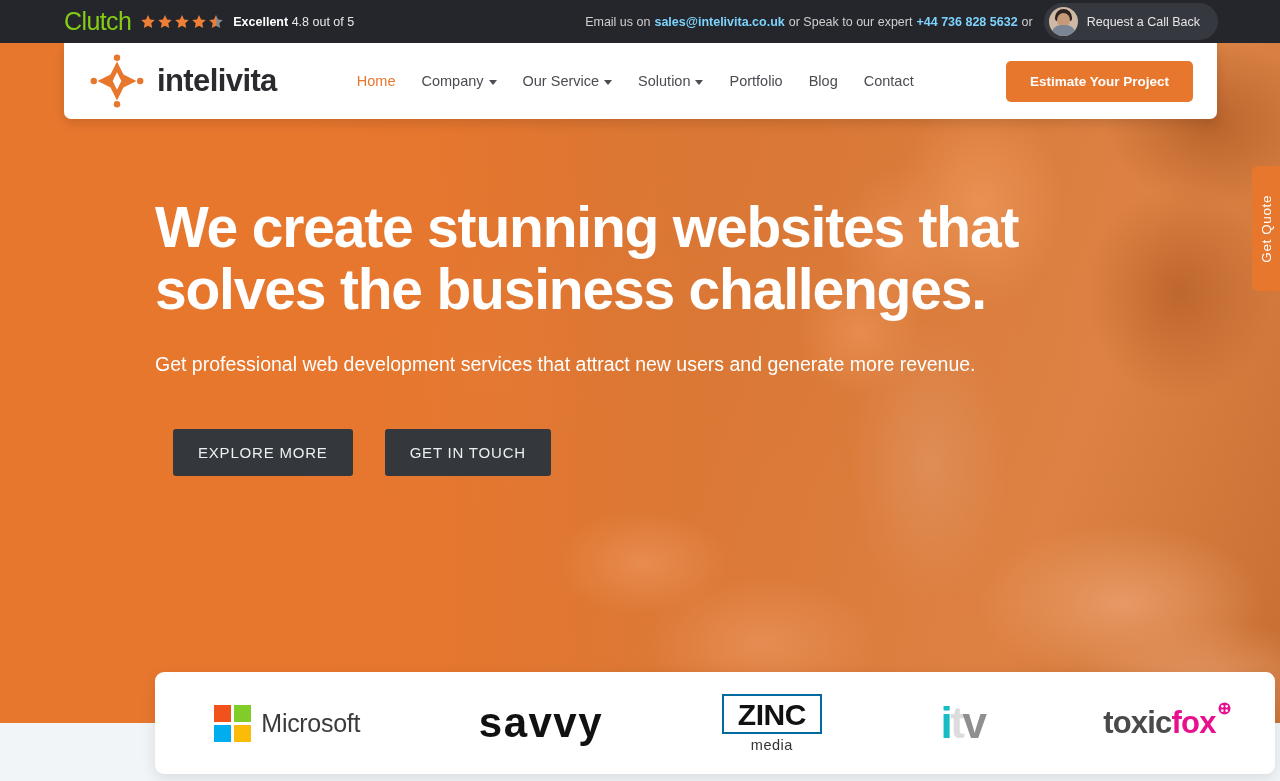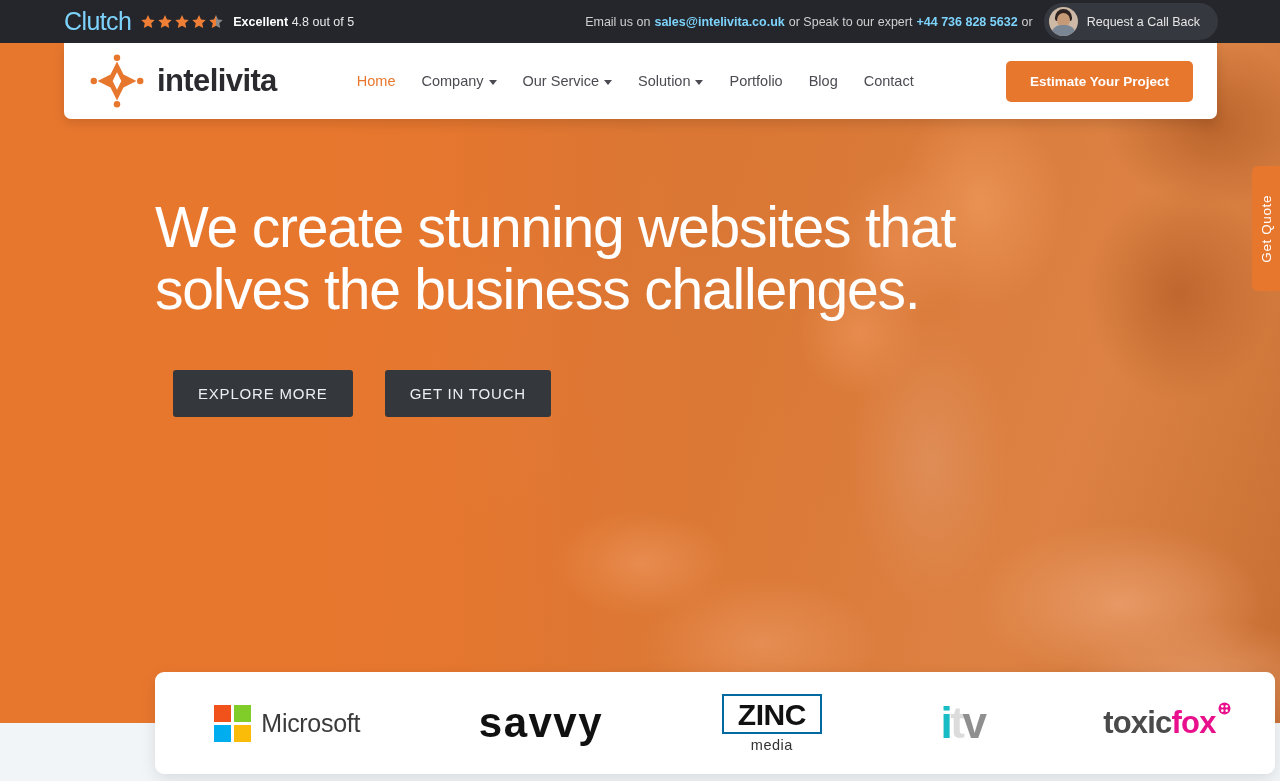--- a/index.html
+++ b/index.html
@@ -9,21 +9,21 @@
     background:#f2f5f7;
   }
 
   
   .topbar{
     position:absolute; top:0; left:0; width:1280px; height:43px;
     background:#24262b; display:flex; align-items:center; z-index:40;
   }
   .clutch-group{ display:flex; align-items:center; margin-left:64px; }
   .clutch-word{
-    color:#7dd3fc; font-size:25px; font-weight:400; letter-spacing:-0.6px;
+    color:#84cc16; font-size:25px; font-weight:400; letter-spacing:-0.6px;
     position:relative; line-height:1;
   }
   .stars{ display:flex; align-items:center; margin-left:9px; gap:1px; }
   .star{ width:16px; height:16px; display:block; }
   .clutch-rating{ margin-left:9px; font-size:12.5px; color:#e8e8e8; white-space:nowrap;}
   .clutch-rating b{ color:#fff; font-weight:700; }
 
   .contact-group{
     display:flex; align-items:center; margin-left:auto; margin-right:62px;
     font-size:12.5px; color:#d8d8d8; white-space:nowrap;
@@ -109,21 +109,21 @@
   .estimate-btn{
     margin-left:auto; margin-right:24px;
     background:#e8772e; color:#fff; font-size:13.5px; font-weight:600;
     padding:13px 24px; border-radius:5px; border:none; cursor:pointer;
     white-space:nowrap;
   }
 
   
   .hero-content{ position:absolute; left:155px; top:196px; width:990px; z-index:10;}
   .hero-title{
-    color:#fff; font-size:57px; line-height:1.09; font-weight:400;
+    color:#fff; font-size:57px; line-height:1.09; font-weight:700;
     letter-spacing:-1.2px;
   }
   .hero-sub{
     color:#fff; font-size:19.5px; margin-top:31px; line-height:1.4;
     font-weight:400;
   }
   .hero-btns{ display:flex; gap:14px; margin-top:50px; }
   .hero-btn{
     background:#34373c; color:#eceff1; border:none; cursor:pointer;
     font-size:15px; letter-spacing:0.8px; padding:15px 25px; border-radius:3px;
@@ -287,20 +287,21 @@
   </div>
 
   <button class="estimate-btn">Estimate Your Project</button>
 </div>
 
 <div class="hero-content">
   <h1 class="hero-title">
     <span>We create stunning websites that</span><br>
     <span>solves the business challenges.</span>
   </h1>
+  <p class="hero-sub">Get professional web development services that attract new users and generate more revenue.</p>
   <div class="hero-btns">
     <button class="hero-btn">EXPLORE MORE</button>
     <button class="hero-btn">GET IN TOUCH</button>
   </div>
 </div>
 
 <div class="clients">
 
   <div class="client">
     <div class="ms">

